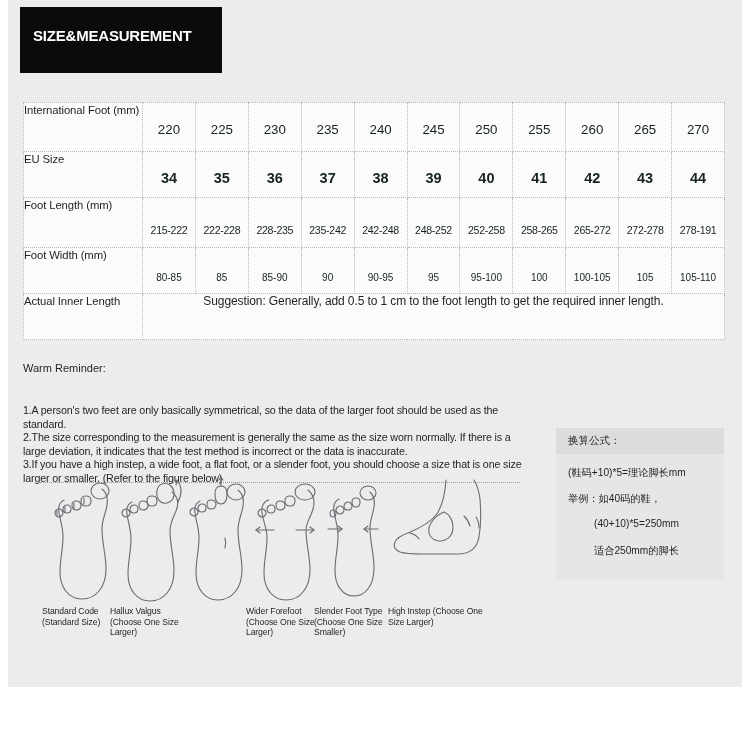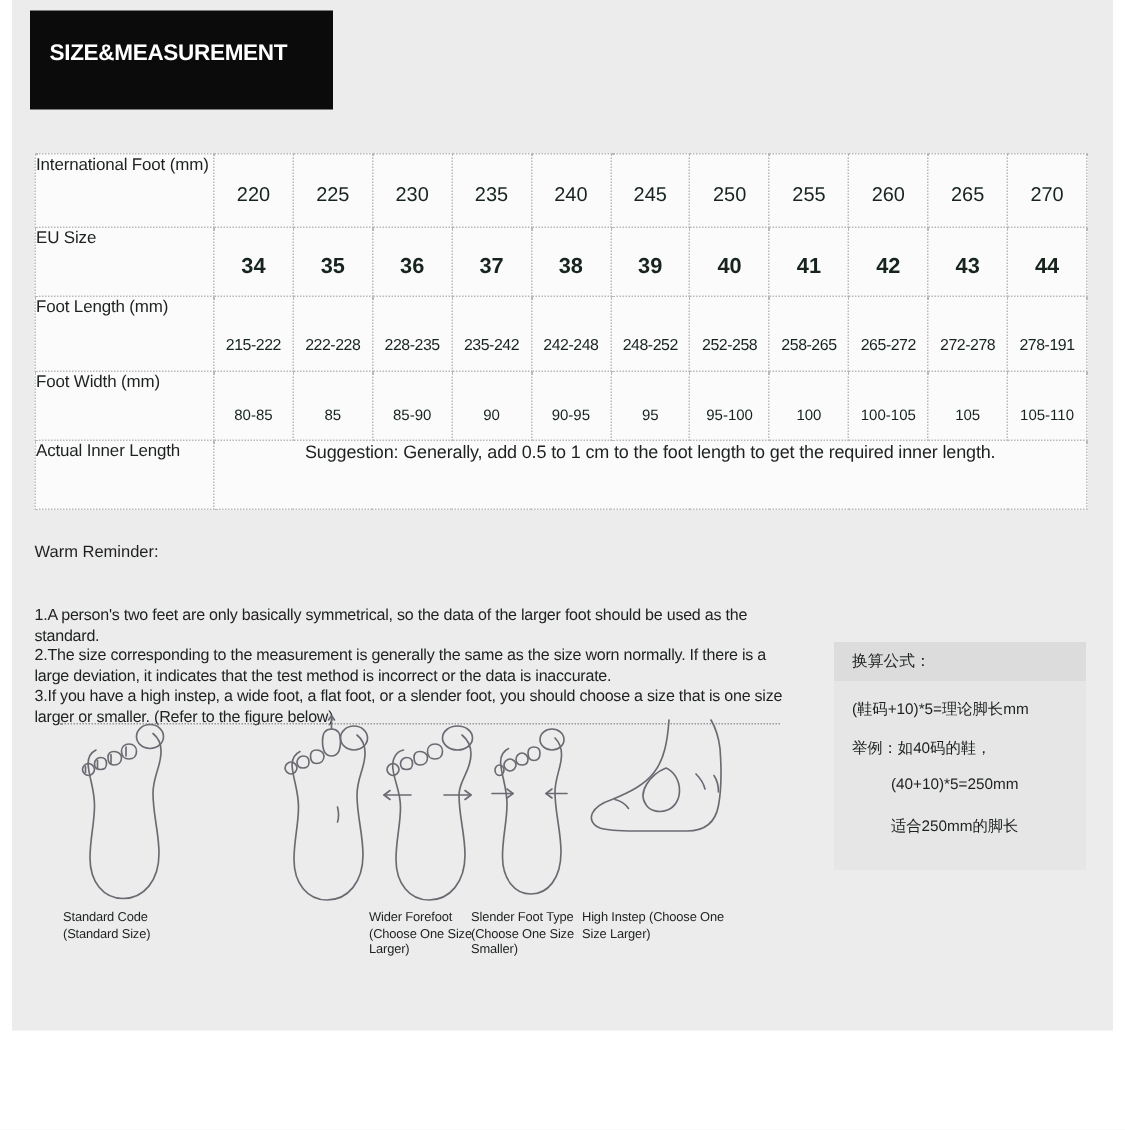--- a/index.html
+++ b/index.html
@@ -391,20 +391,35 @@
         <path d="M44 20c3 0 5 2 5 5 0 3 -2 5 -5 5 -3 0 -5 -2 -5 -5 0 -3 2 -5 5 -5z"></path>
         <path d="M34 25c3 0 5 2 5 4 0 3 -2 5 -5 5 -3 0 -4 -2 -4 -5 0 -2 1 -4 4 -4z"></path>
         <path d="M25 29c3 0 4 2 4 4 0 3 -1 4 -4 4 -2 0 -4 -1 -4 -4 0 -2 2 -4 4 -4z"></path>
         <path d="M17 33c2 0 4 2 4 4 0 2 -2 4 -4 4 -2 0 -4 -2 -4 -4 0 -2 2 -4 4 -4z"></path>
         <path d="M42 22v6M32 27v6M23 31v5M15 35v4"></path>
       </g>
     </svg>
     <div class="caption">Standard Code (Standard Size)</div>
   </div>
 
+  <div class="figure" id="fig1">
+    <svg width="80" height="128" viewBox="0 0 80 128">
+      <g fill="none" stroke="#6a6a72" stroke-width="1.1" stroke-linecap="round" stroke-linejoin="round">
+        <path d="M62 16c6 5 7 12 4 19 -3 7 -6 12 -6 20 0 14 4 26 4 40 0 18 -10 30 -24 30 -13 0 -22 -11 -22 -27 0 -13 3 -23 3 -35 0 -10 -3 -17 -4 -25 -1 -6 1 -10 5 -12"></path>
+        <path d="M52 8c6 -2 11 2 12 8 1 5 -2 10 -7 11 -5 1 -9 -2 -10 -7 -1 -6 1 -11 5 -12z"></path>
+        <path d="M42 20c3 0 5 2 5 5 0 3 -2 5 -5 5 -3 0 -5 -2 -5 -5 0 -3 2 -5 5 -5z"></path>
+        <path d="M33 25c3 0 5 2 5 4 0 3 -2 5 -5 5 -3 0 -4 -2 -4 -5 0 -2 1 -4 4 -4z"></path>
+        <path d="M24 29c3 0 4 2 4 4 0 3 -1 4 -4 4 -2 0 -4 -1 -4 -4 0 -2 2 -4 4 -4z"></path>
+        <path d="M16 33c2 0 4 2 4 4 0 2 -2 4 -4 4 -2 0 -4 -2 -4 -4 0 -2 2 -4 4 -4z"></path>
+        <path d="M68 26c4 -8 4 -16 -1 -22"></path>
+        <path d="M64 4l3 1 -1 4"></path>
+      </g>
+    </svg>
+    <div class="caption">Hallux Valgus (Choose One Size Larger)</div>
+  </div>
 
   <div class="figure" id="fig2">
     <svg width="80" height="128" viewBox="0 0 80 128">
       <g fill="none" stroke="#6a6a72" stroke-width="1.1" stroke-linecap="round" stroke-linejoin="round">
         <path d="M60 14c5 4 6 10 5 16 -1 8 -5 14 -5 24 0 14 4 26 4 40 0 18 -10 30 -24 30 -13 0 -22 -11 -22 -27 0 -13 3 -23 3 -35 0 -10 -3 -17 -4 -25 -1 -6 1 -10 5 -12"></path>
         <ellipse cx="58" cy="16" rx="9" ry="8"></ellipse>
         <path d="M43 10c4 0 6 3 6 8 0 6 -2 10 -6 10 -4 0 -6 -4 -6 -10 0 -5 2 -8 6 -8z"></path>
         <path d="M33 24c3 0 5 2 5 4 0 3 -2 5 -5 5 -3 0 -4 -2 -4 -5 0 -2 1 -4 4 -4z"></path>
         <path d="M24 28c3 0 4 2 4 4 0 3 -1 4 -4 4 -2 0 -4 -1 -4 -4 0 -2 2 -4 4 -4z"></path>
         <path d="M16 32c2 0 4 2 4 4 0 2 -2 4 -4 4 -2 0 -4 -2 -4 -4 0 -2 2 -4 4 -4z"></path>

